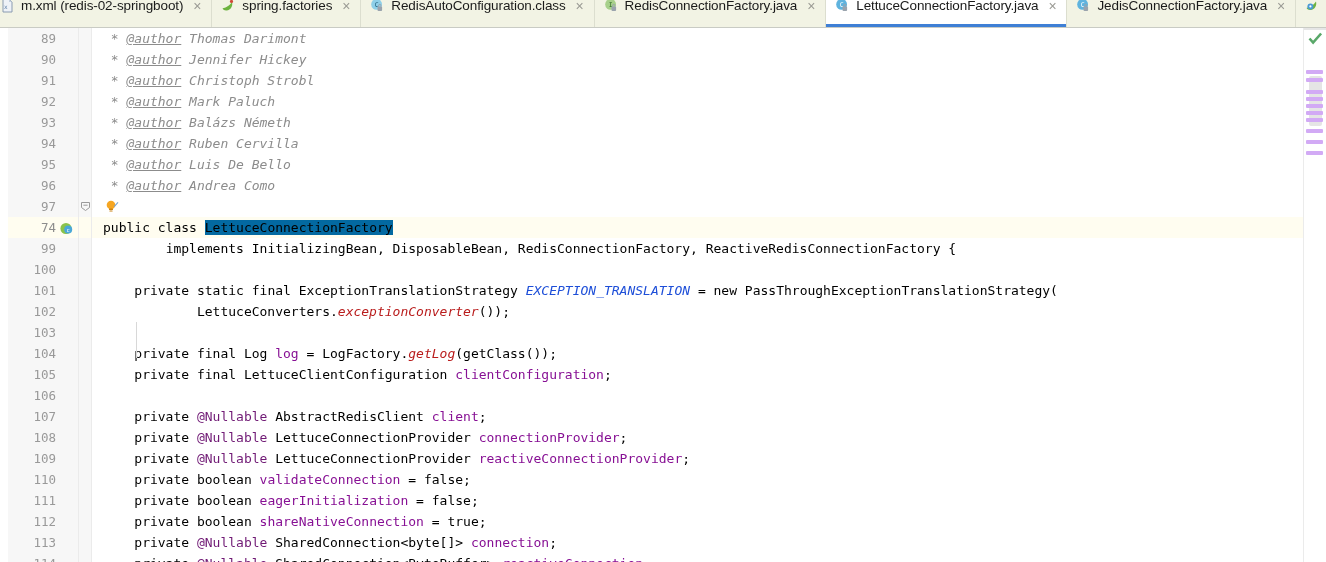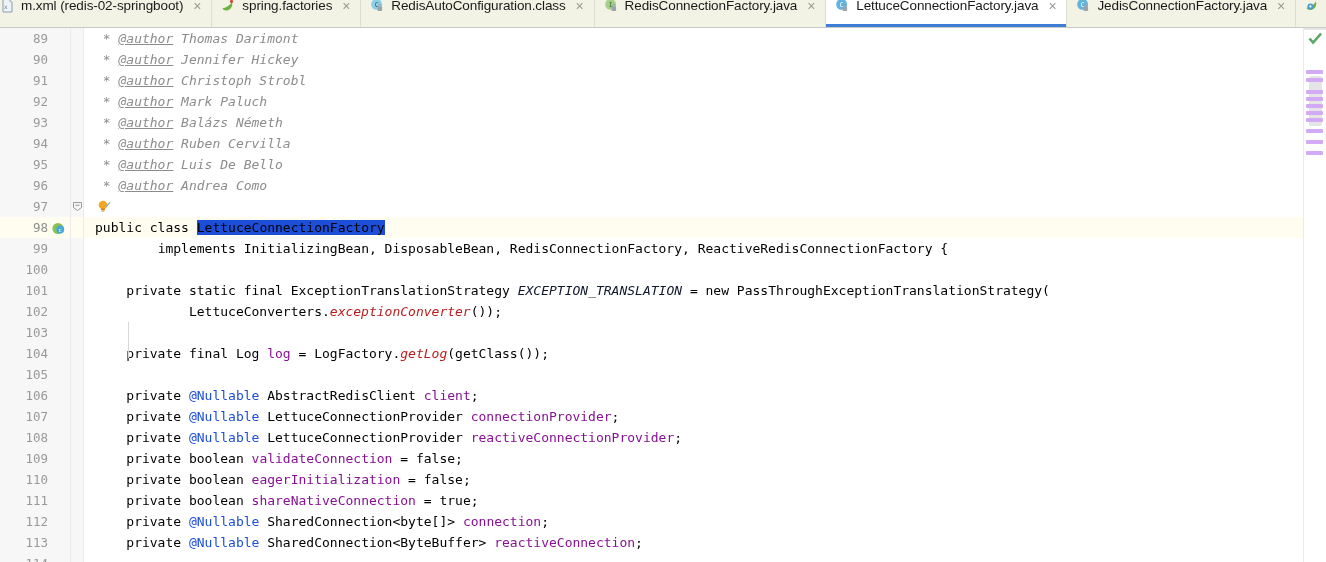--- a/index.html
+++ b/index.html
@@ -33,21 +33,21 @@
     width:12px;text-align:center;
   }
   .tab.first{padding-left:0;}
   .tab.first .label{margin-left:0;}
 
   
   .ticon{width:15px;height:15px;position:relative;flex:0 0 15px;}
   .ticon svg{display:block;}
 
   
-  .editorwrap{position:relative;height:535px;display:flex;background:#ffffff;}
+  .editorwrap{position:relative;height:535px;display:flex;background:#ffffff;padding-left:8px;}
 
   .gutter{
     position:relative;width:70px;flex:0 0 70px;background:#f7f7f7;
     border-right:1px solid #ebebeb;
   }
   .foldcol{
     position:relative;width:12px;flex:0 0 12px;background:#f7f7f7;
     border-right:1px solid #ebebeb;
   }
   .code{
@@ -74,24 +74,24 @@
     font-family:"DejaVu Sans Mono","Liberation Mono",monospace;
     font-size:13px;height:21px;line-height:21px;
     white-space:pre;color:#000000;padding-left:11px;
   }
 
   
   .kw{color:#000000;}
   .cmt{color:#8c8c8c;font-style:italic;}
   .cmt u{text-decoration:underline;}
   .field{color:#871094;}
-  .sfield{color:#0f172a;font-style:italic;margin-top:16px;}
+  .sfield{color:#1d4ed8;font-style:italic;margin-top:16px;}
   .meth{color:#b91c1c;font-style:italic;}
-  .anno{color:#1d4ed8;}
-  .classname{background:#1d4ed8;}
+  .anno{color:#701a75;}
+  .classname{background:#0369a1;}
   .caretbar{
     display:inline-block;width:0;border-left:1.6px solid #000;height:15px;
     vertical-align:-3px;margin:0 -1px 0 0;
   }
   .indentguide{
     position:absolute;top:0;bottom:0;width:1px;background:#d8d8d8;
   }
 
   
   .markerbar{
@@ -222,21 +222,21 @@
       <div class="row">
           <div class="lnum">95</div>
         </div>
       <div class="row">
           <div class="lnum">96</div>
         </div>
       <div class="row">
           <div class="lnum">97</div>
         </div>
       <div class="row caret">
-        <div class="lnum">98</div>
+        <div class="lnum">74</div>
         <span class="gutter-icon">
           <svg width="15" height="15" viewBox="0 0 15 15">
             <circle cx="7" cy="7.5" r="5.6" fill="#8bc34a"></circle>
             <circle cx="9.2" cy="8.4" r="4" fill="#4aa8d8"></circle>
             <text x="9.2" y="10.5" font-size="5.5" fill="#ffffff" text-anchor="middle" font-family="monospace">c</text>
           </svg>
         </span>
       </div>
       <div class="row">
           <div class="lnum">99</div>
@@ -380,20 +380,23 @@
       <div class="row">
         <div class="codeline">            LettuceConverters.<span class="meth">exceptionConverter</span>());</div>
       </div>
 
       <div class="row">
           <div class="codeline"> </div>
         </div>
 
       <div class="row">
         <div class="codeline">    <span class="kw">private</span> <span class="kw">final</span> Log <span class="field">log</span> = LogFactory.<span class="meth">getLog</span>(getClass());</div>
+      </div>
+      <div class="row">
+        <div class="codeline">    <span class="kw">private</span> <span class="kw">final</span> LettuceClientConfiguration <span class="field">clientConfiguration</span>;</div>
       </div>
 
       <div class="row">
           <div class="codeline"> </div>
         </div>
 
       <div class="row">
         <div class="codeline">    <span class="kw">private</span> <span class="anno">@Nullable</span> AbstractRedisClient <span class="field">client</span>;</div>
       </div>
       <div class="row">

